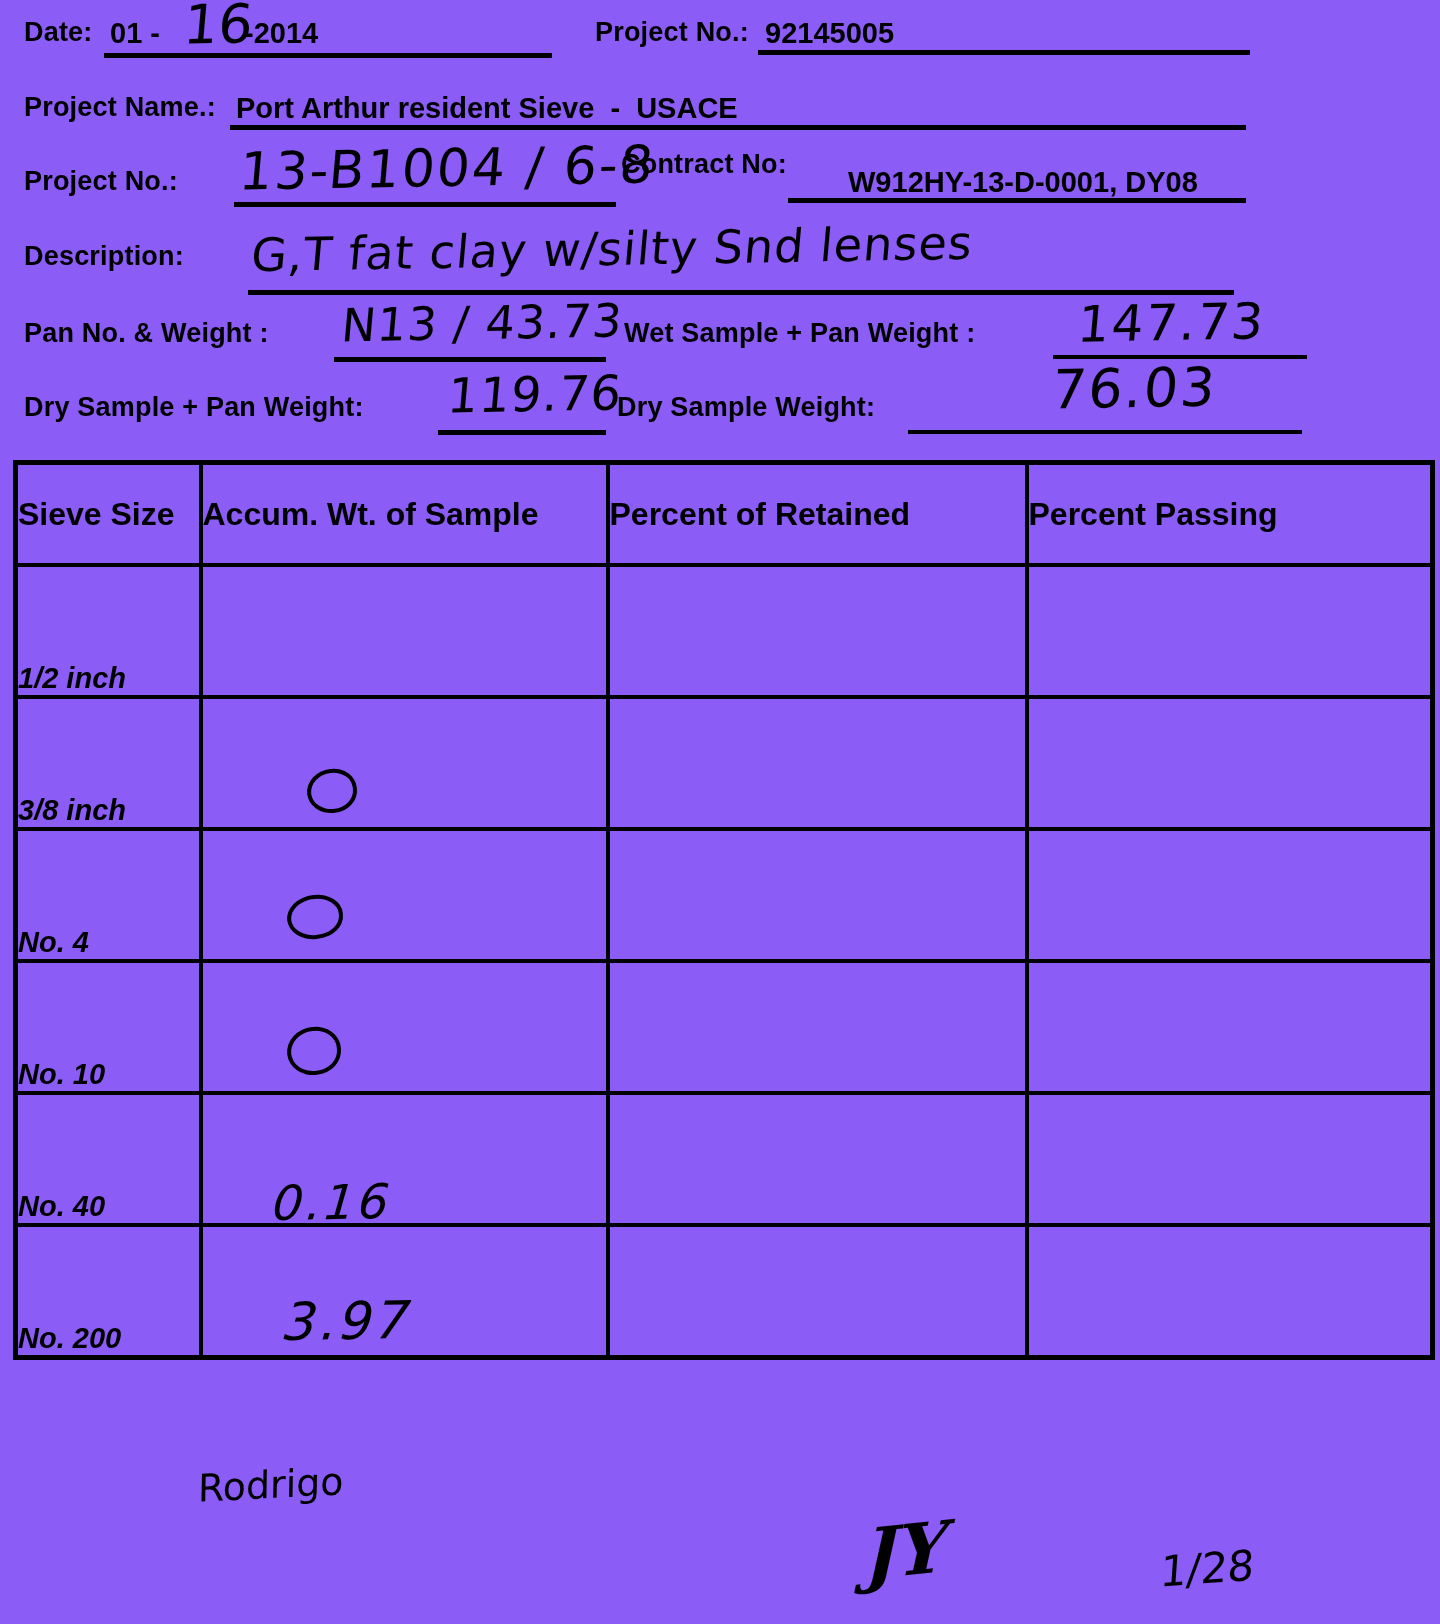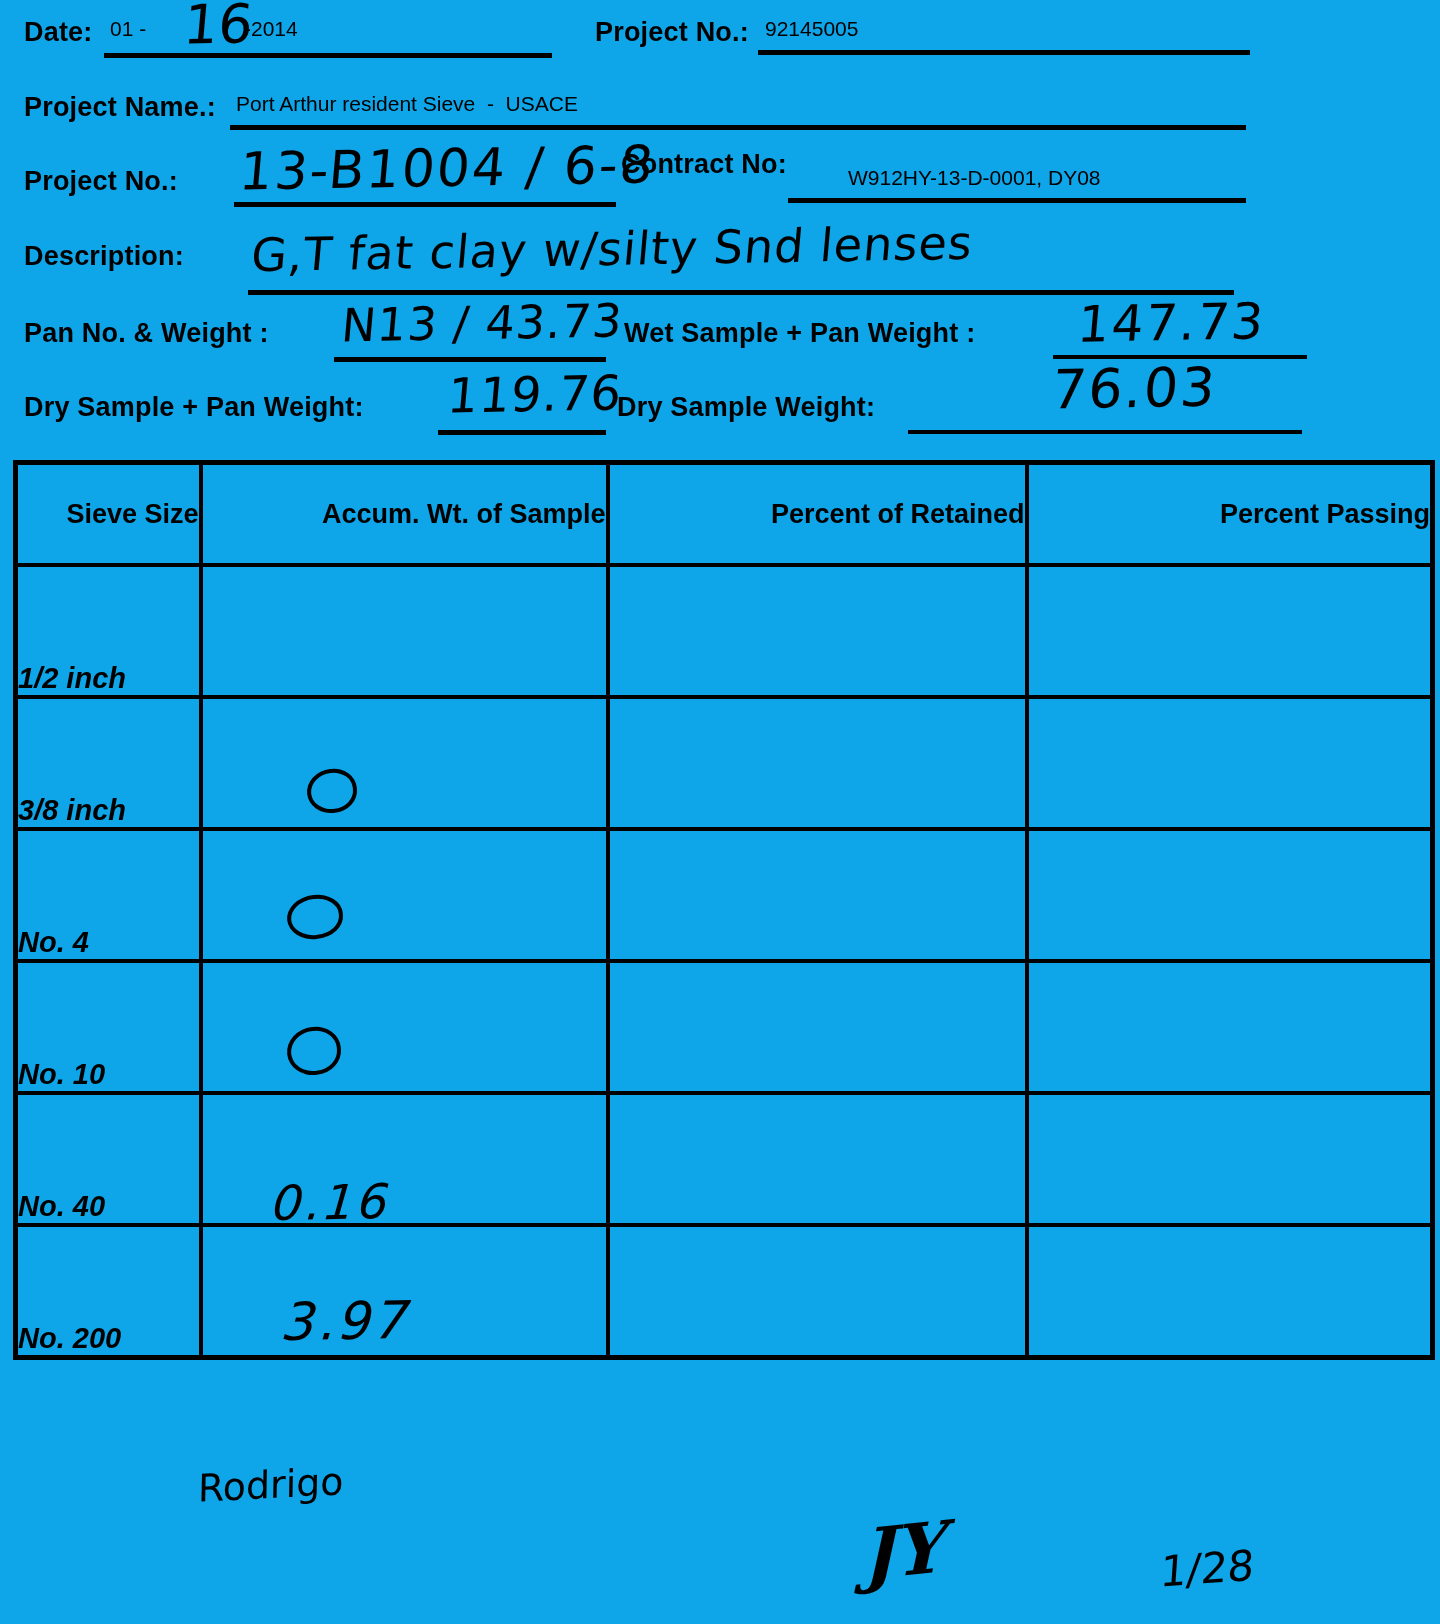--- a/index.html
+++ b/index.html
@@ -1,35 +1,35 @@
 <!DOCTYPE html>
 <html><head>
 <meta charset="utf-8">
 <style>
   html,body{margin:0;padding:0;background:#ffffff;}
   .page{
-    position:relative;width:1440px;height:1624px;background:#0ea5e9;color:#000;
+    position:relative;width:1440px;height:1624px;background:#8b5cf6;color:#000;
     font-family:"Liberation Sans",sans-serif;overflow:hidden;
   }
   .abs{position:absolute;}
   .lbl{font-weight:bold;font-size:27px;white-space:pre;letter-spacing:0.2px;}
-  .printed-val{font-weight:normal;font-size:21px;white-space:pre;}
+  .printed-val{font-weight:bold;font-size:29px;white-space:pre;}
   .hw{
     font-family:"DejaVu Sans",sans-serif;white-space:pre;display:inline-block;
     transform:skewX(-6deg) rotate(-1deg);line-height:1;
   }
   .ul{position:absolute;height:5px;background:#000;}
   .ul-thin{height:4px;}
   table.sieve{
     position:absolute;left:13px;top:460px;width:1417px;
     border-collapse:collapse;table-layout:fixed;border:5px solid #000;
   }
   table.sieve th,table.sieve td{border:4px solid #000;padding:0;}
   table.sieve th{
-    font-size:27px;font-weight:bold;text-align:right;vertical-align:middle;height:98px;
+    font-size:32px;font-weight:bold;text-align:left;vertical-align:middle;height:98px;
   }
   table.sieve td{height:128px;vertical-align:bottom;font-style:italic;}
   td.sieve-cell{font-weight:bold;font-size:29px;padding:0 0 8px 6px;}
   td.accum-cell{padding:0;}
   .zero-circle{
     display:inline-block;width:42px;height:36px;border:4px solid #000;
     border-radius:52% 48% 50% 50%;color:transparent;overflow:hidden;
     transform:rotate(-6deg);
   }
   .sig{

